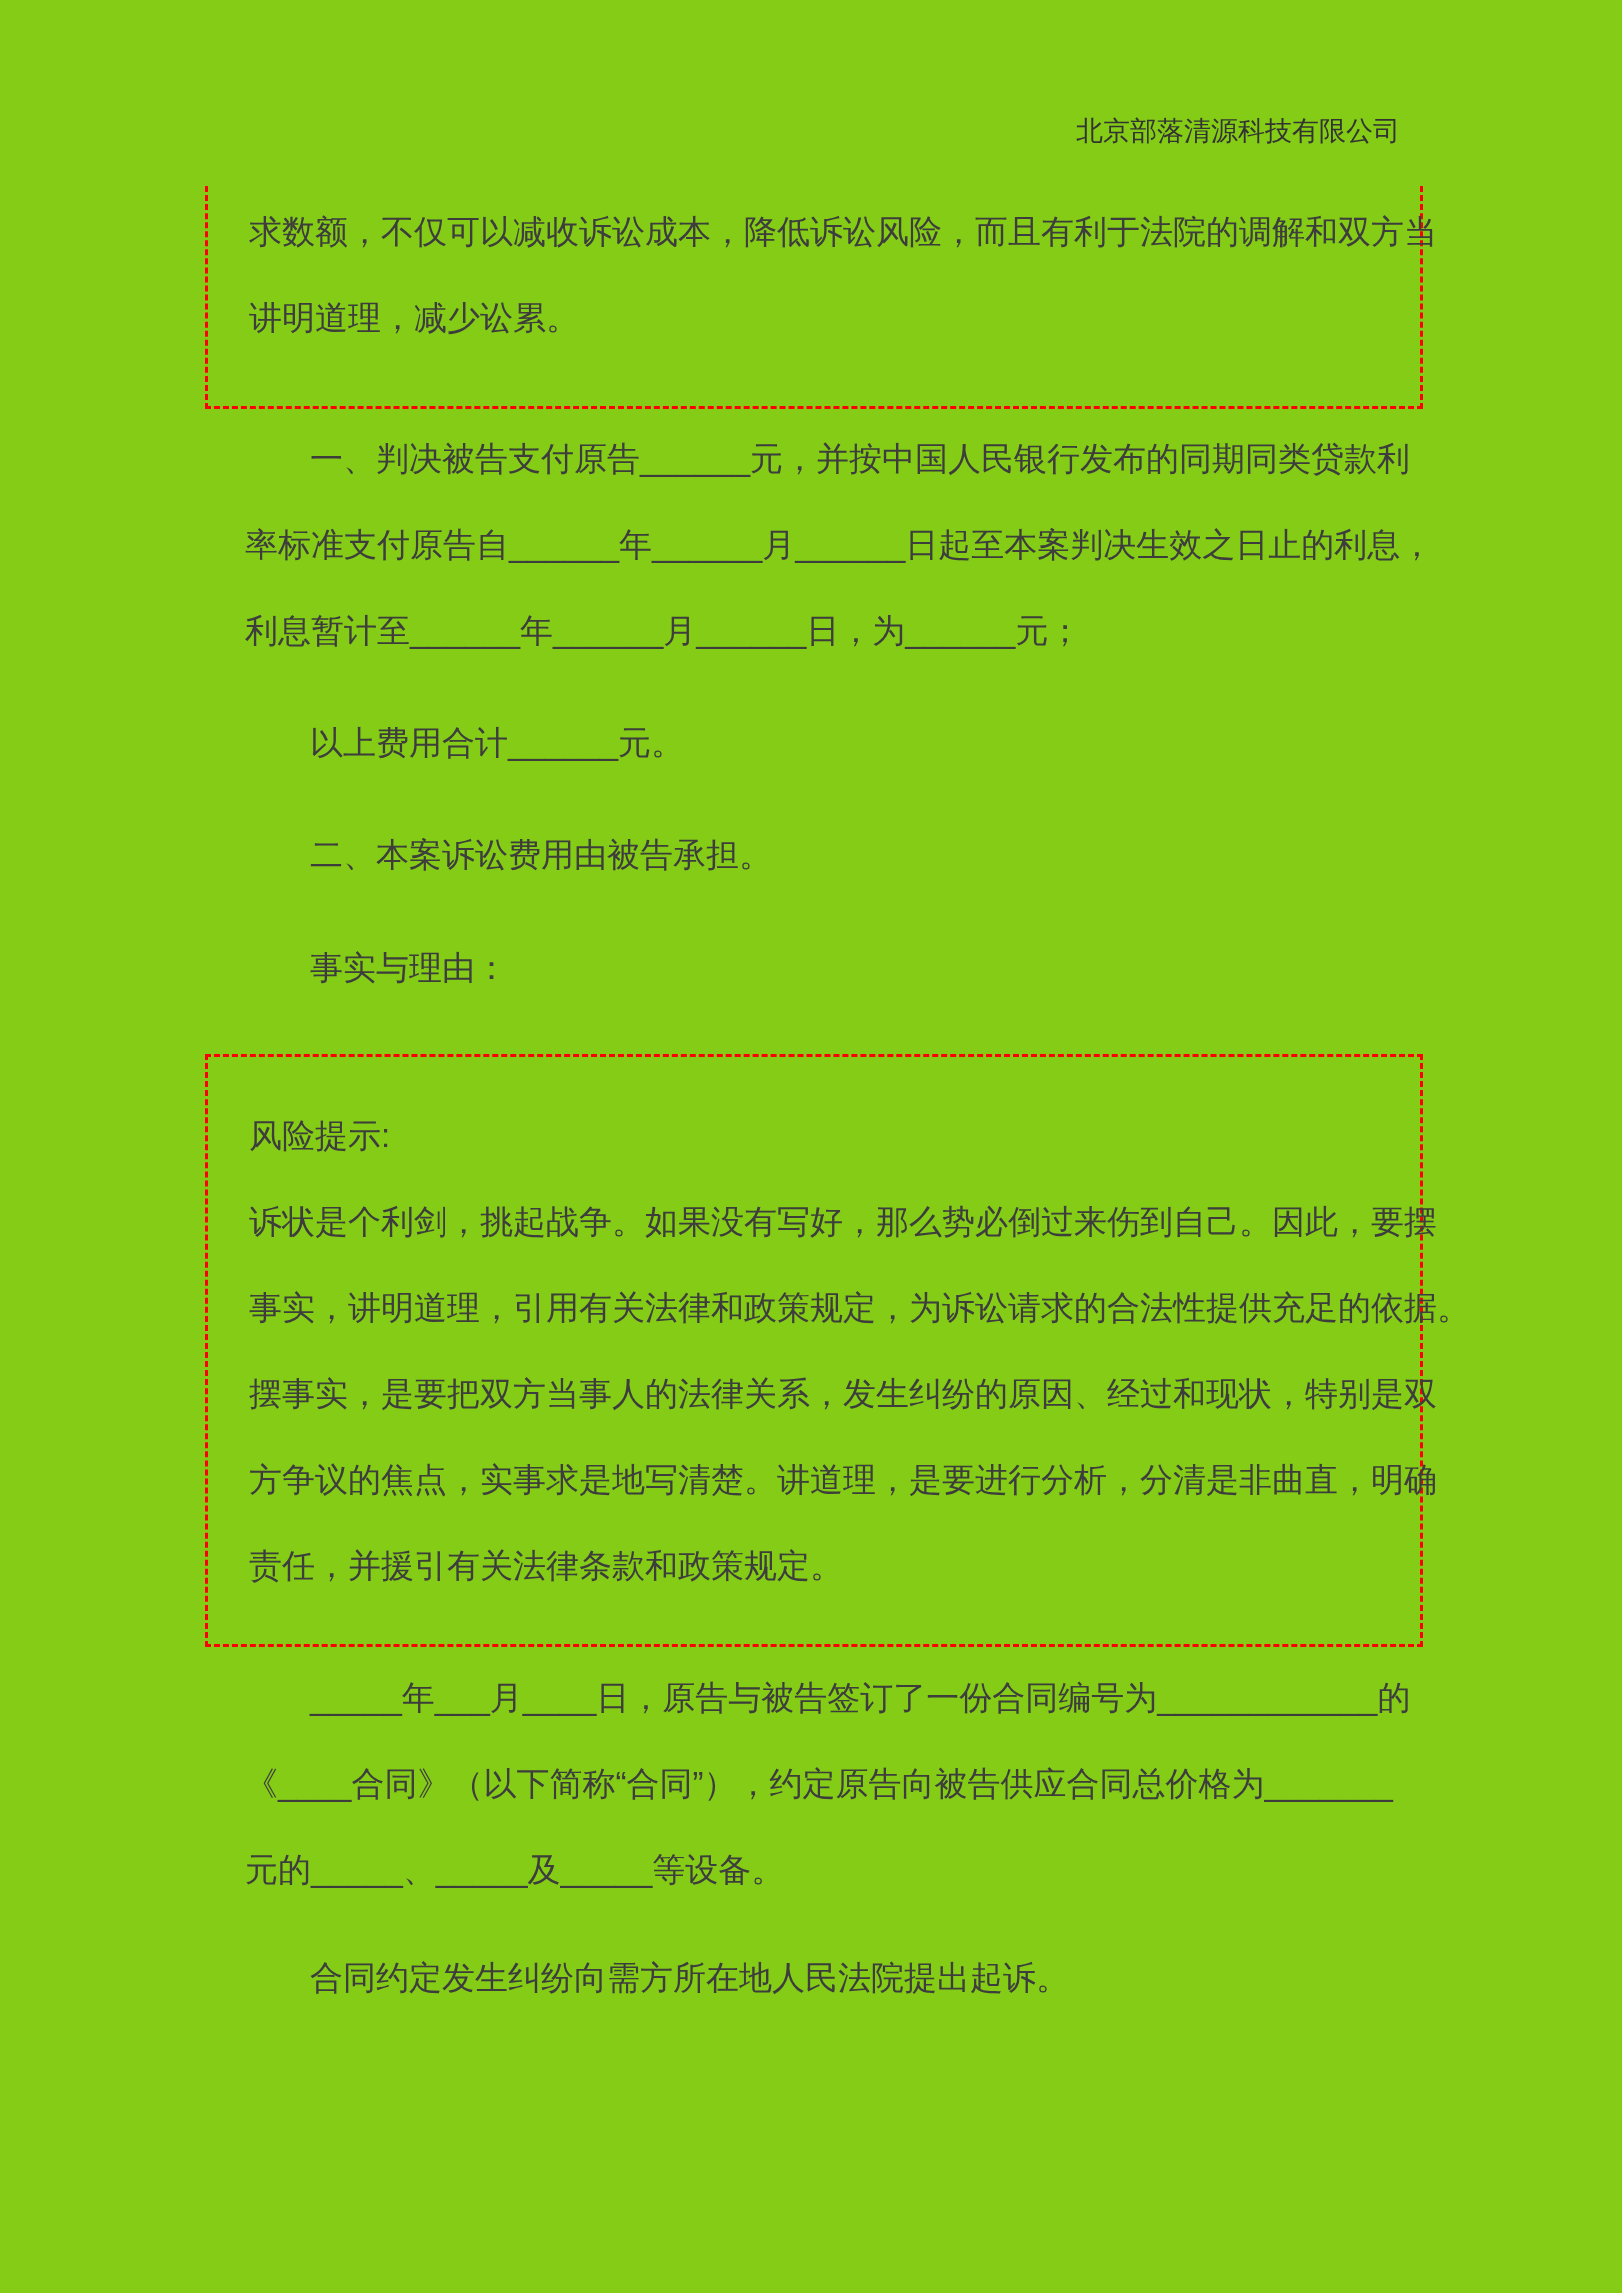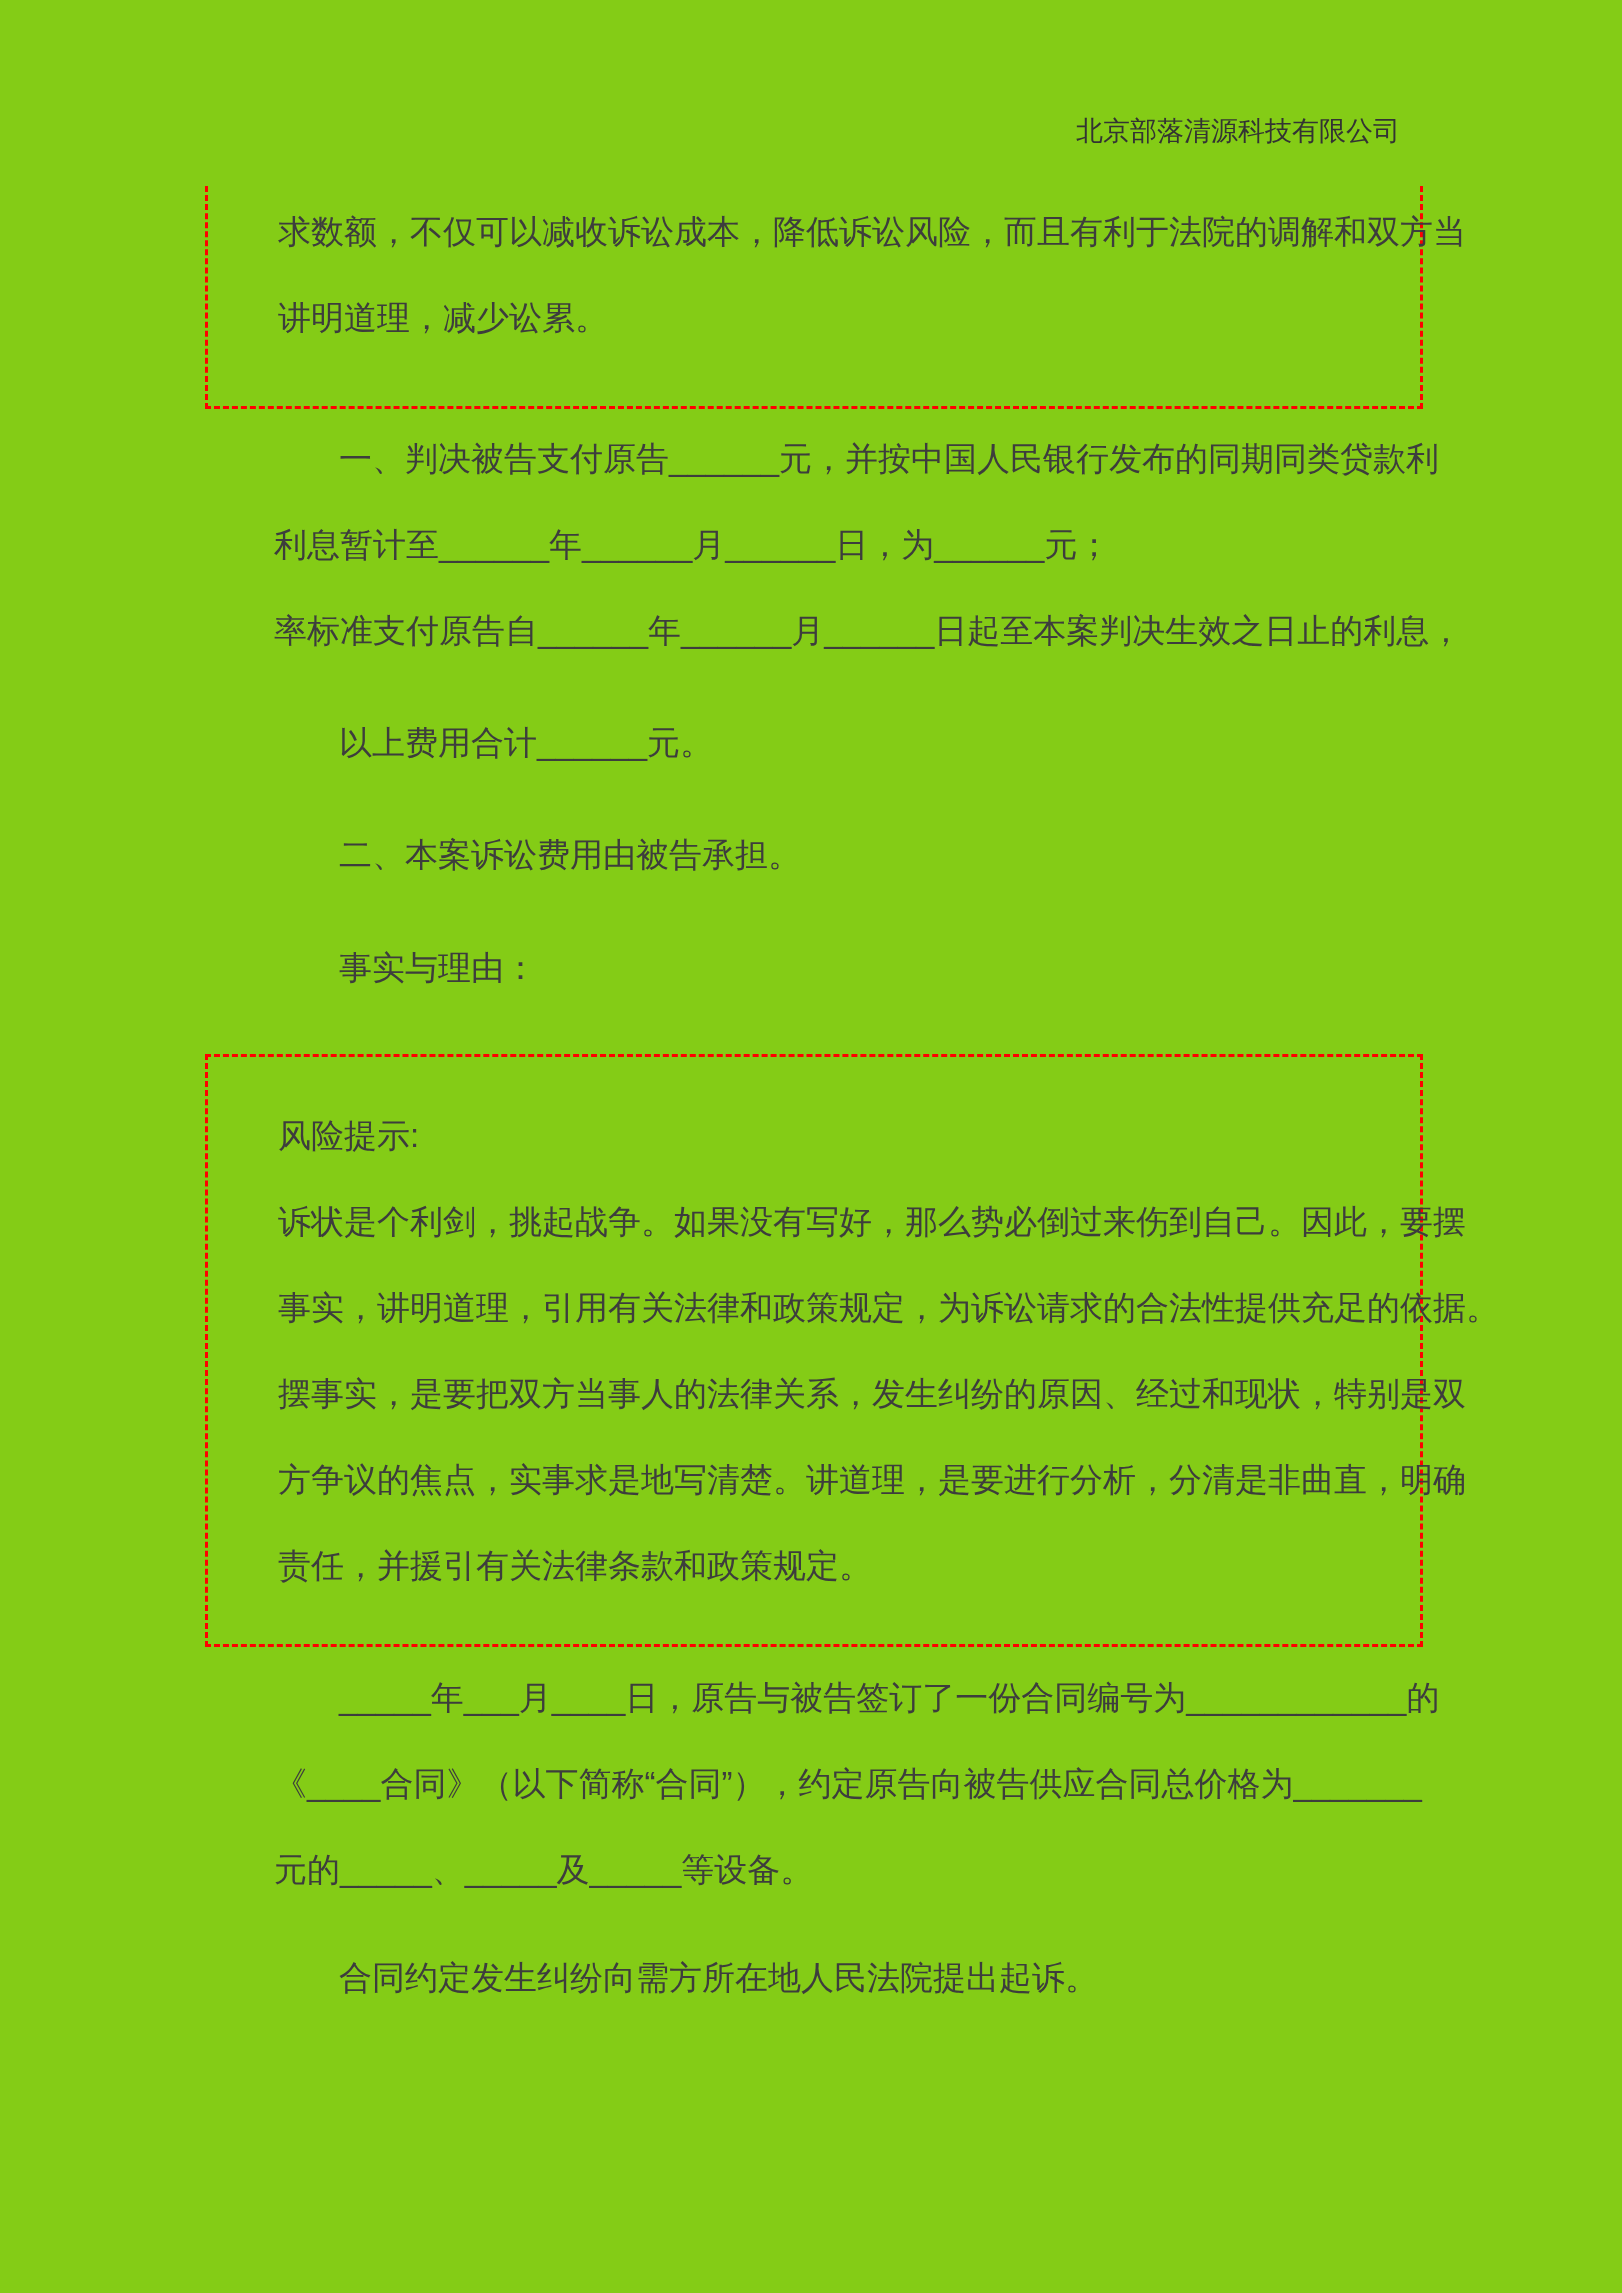--- a/index.html
+++ b/index.html
@@ -17,21 +17,20 @@
     top:115px;right:223px;
     font-size:27px;
     line-height:1.2;
     color:#333333;
     white-space:nowrap;
   }
   .line{
     height:86px;
     line-height:86px;
     white-space:nowrap;
-    margin-left:29px;
   }
   .indent{padding-left:65px;}
   .box{
     position:absolute;
     left:205px;
     width:1218px;
     box-sizing:border-box;
     border:3.6px dashed var(--accent,#ff0000);
   }
   .box1{
@@ -60,22 +59,22 @@
 
   <div class="header">北京部落清源科技有限公司</div>
 
   <div class="box box1">
     <div class="line">求数额，不仅可以减收诉讼成本，降低诉讼风险，而且有利于法院的调解和双方当</div>
     <div class="line">讲明道理，减少讼累。</div>
   </div>
 
   <div class="para p1">
     <div class="line indent">一、判决被告支付原告______元，并按中国人民银行发布的同期同类贷款利</div>
+    <div class="line">率标准支付原告自______年______月______日起至本案判决生效之日止的利息，</div>
     <div class="line">利息暂计至______年______月______日，为______元；</div>
-    <div class="line">率标准支付原告自______年______月______日起至本案判决生效之日止的利息，</div>
   </div>
 
   <div class="para p2">
     <div class="line indent">以上费用合计______元。</div>
   </div>
 
   <div class="para p3">
     <div class="line indent">二、本案诉讼费用由被告承担。</div>
   </div>
 

